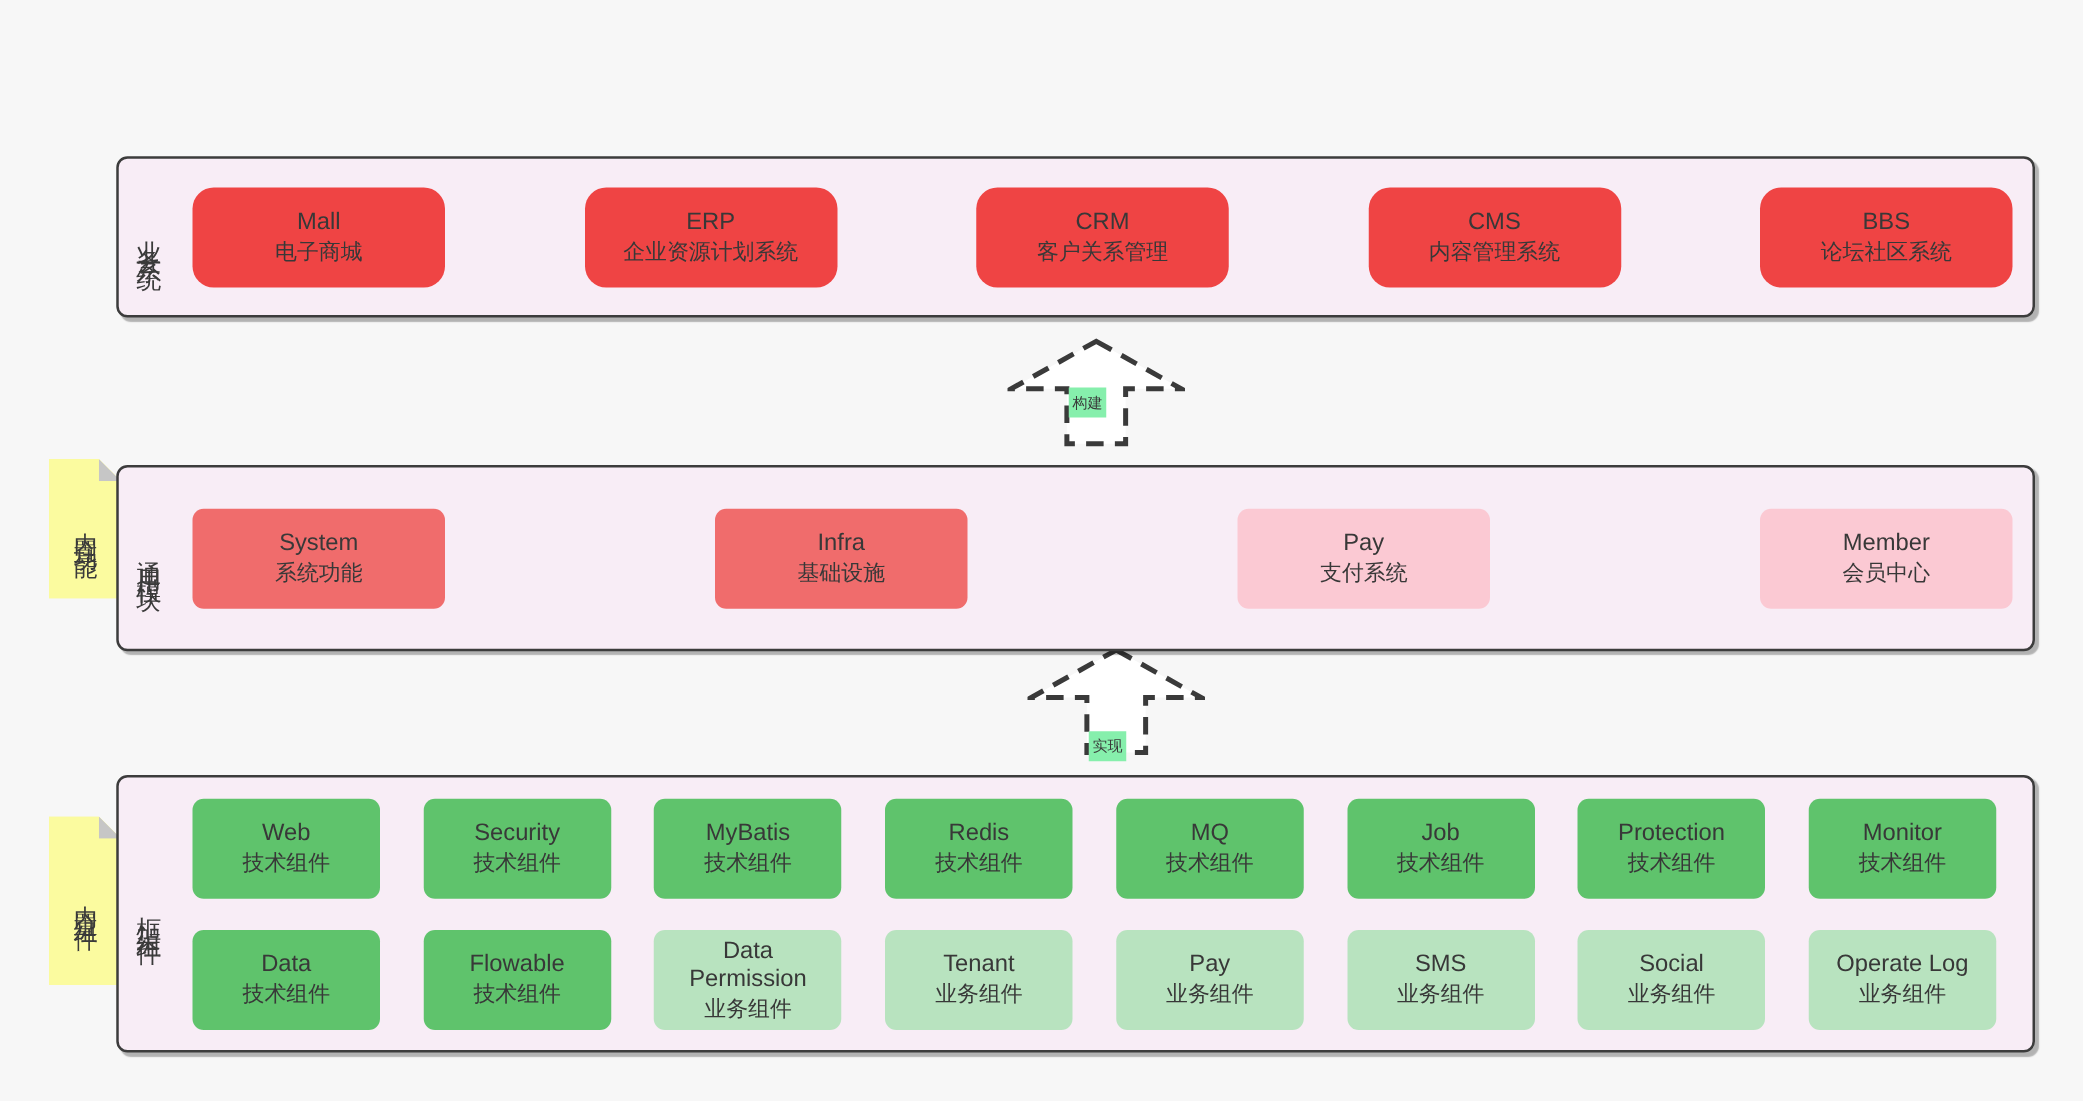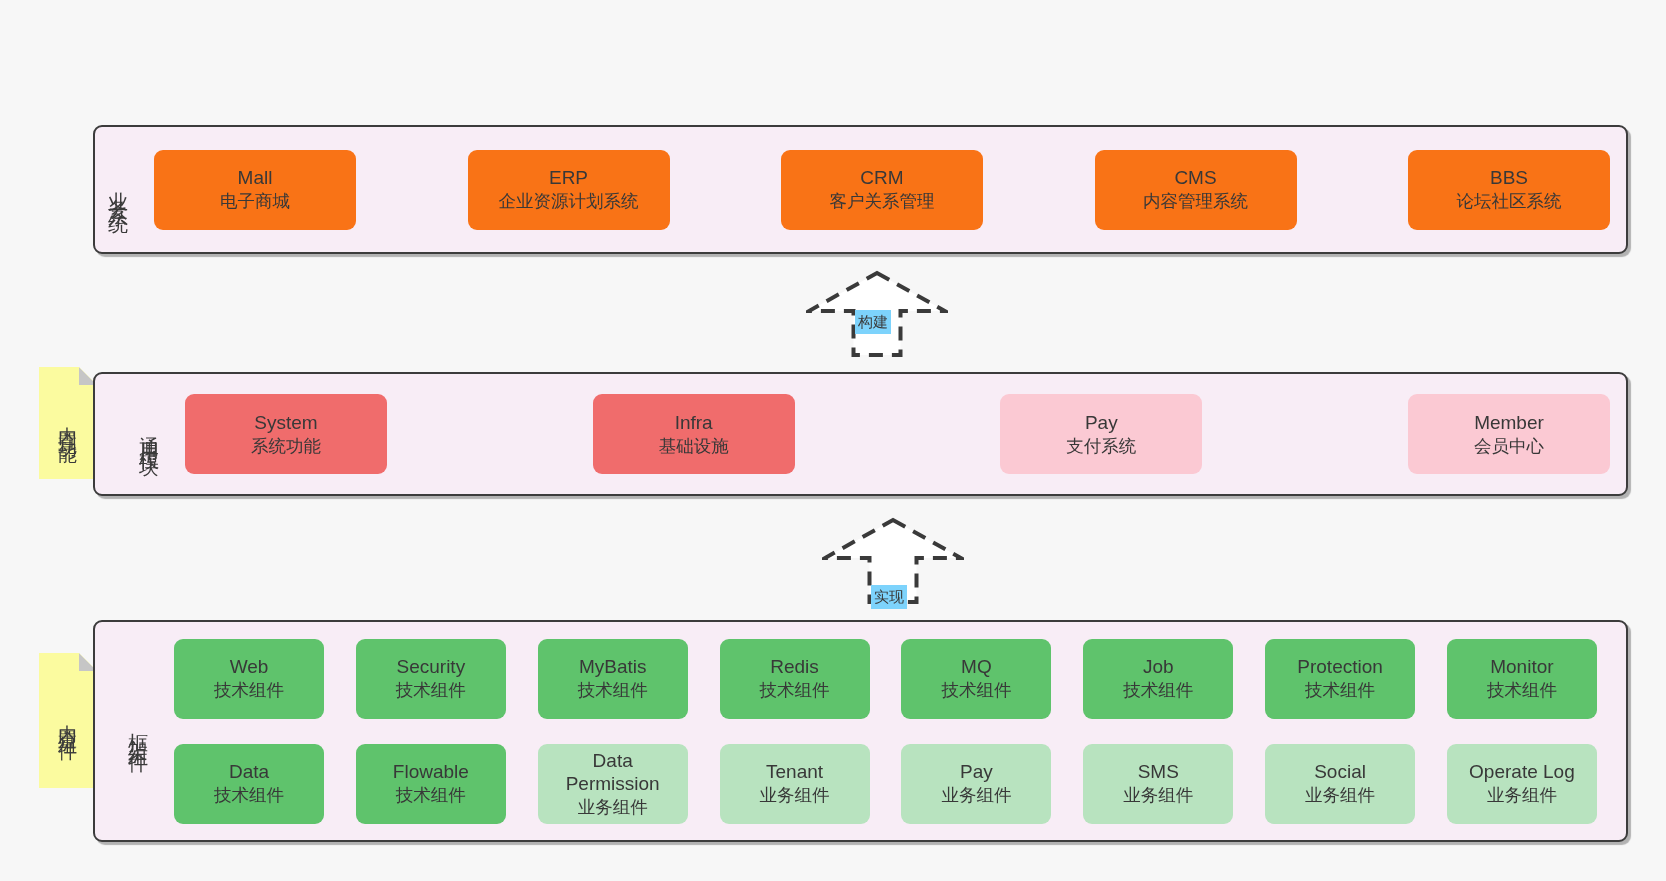--- a/index.html
+++ b/index.html
@@ -8,41 +8,41 @@
     font-family:"Liberation Sans","DejaVu Sans",sans-serif;color:#3a3a3a;
   }
   
   .layer{
     position:absolute;left:93px;width:1535px;box-sizing:border-box;
     background:#f8edf6;border:2px solid #3c3c3c;border-radius:9px;
     box-shadow:3px 3px 1px rgba(0,0,0,.28);
     display:flex;z-index:2;
   }
   .layer-1{top:125px;height:129px;}
-  .layer-2{top:372px;height:124px;padding-left:31px;}
-  .layer-3{top:620px;height:222px;padding-left:20px;}
+  .layer-2{top:372px;height:149px;}
+  .layer-3{top:620px;height:222px;}
   .labelcol{width:47px;display:flex;align-items:center;justify-content:center;flex:0 0 47px;}
   .vtext{
     writing-mode:vertical-rl;text-orientation:upright;
     font-size:20px;letter-spacing:7px;color:#3a3a3a;line-height:1;
   }
   .content{flex:1;display:flex;flex-direction:column;justify-content:center;gap:25px;padding:0 16px 0 12px;}
   .layer-3 .content{padding-right:29px;}
   .boxrow{display:flex;justify-content:space-between;}
   
   .box{
     height:80px;border-radius:9px;box-sizing:border-box;
     display:flex;flex-direction:column;align-items:center;justify-content:center;
     text-align:center;color:#383838;
   }
   .w202{width:202px;padding:0 8px;}
   .w150{width:150px;padding:0 18px;}
   .bt{font-size:19px;line-height:23px;}
   .bs{font-size:17.5px;line-height:24px;}
-  .c-blue{background:#f97316;}
+  .c-blue{background:#ef4444;border-radius:17px;}
   .c-red{background:#f06c6c;}
   .c-pink{background:#fbc9d3;}
   .c-green{background:#5fc36c;}
   .c-lgreen{background:#b8e3bf;}
   
   .note{
     position:absolute;left:39px;width:58px;background:#fbfb9f;z-index:1;
     clip-path:polygon(0 0,calc(100% - 18px) 0,100% 18px,100% 100%,0 100%);
     display:flex;align-items:center;justify-content:center;
   }
@@ -50,22 +50,22 @@
   .note-2{top:653px;height:135px;}
   .fold{position:absolute;top:0;right:0;width:18px;height:18px;background:#c6c6c6;
         clip-path:polygon(0 0,100% 100%,0 100%);}
   .note .vtext{font-size:19px;letter-spacing:6px;}
   
   .arrow{position:absolute;width:142px;height:88px;z-index:1;}
   .arrow-1{left:806px;top:270px;}
   .arrow-2{left:822px;top:517px;}
   .arrow svg{display:block;width:142px;height:88px;}
   .arrow-label{
-    position:absolute;z-index:3;background:#7dd3fc;color:#3a3a3a;
-    font-size:15px;line-height:20px;padding:2px 3px;
+    position:absolute;z-index:3;background:#86efac;color:#3a3a3a;
+    font-size:12px;line-height:20px;padding:2px 3px;
   }
   .arrow-label-1{left:855px;top:310px;}
   .arrow-label-2{left:871px;top:557px;margin-top:28px;}
 </style>
 </head>
 <body>
 
 <div class="stage">
 
   <div class="note note-1">

